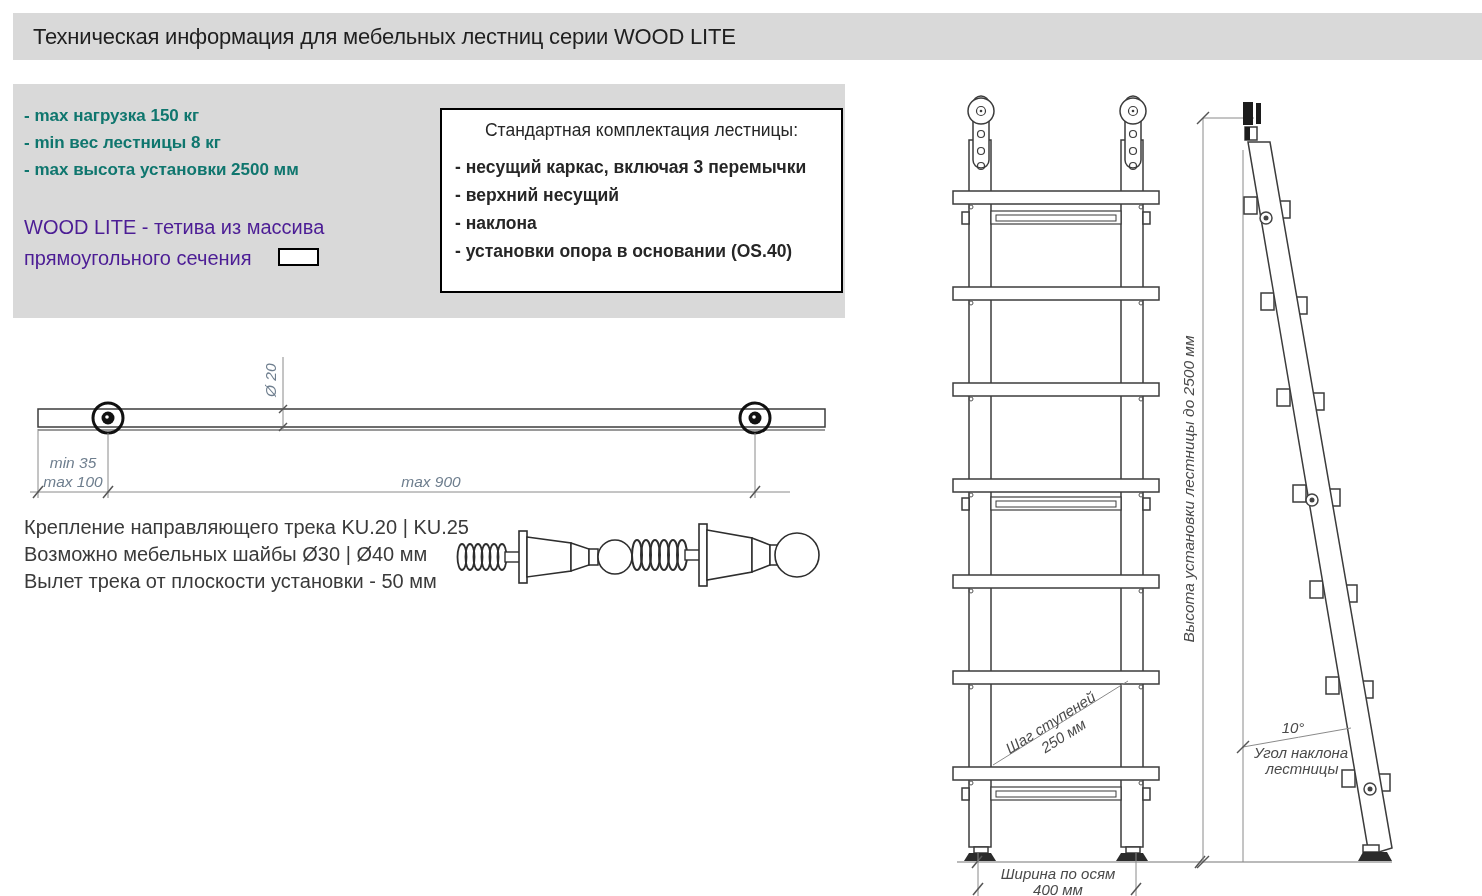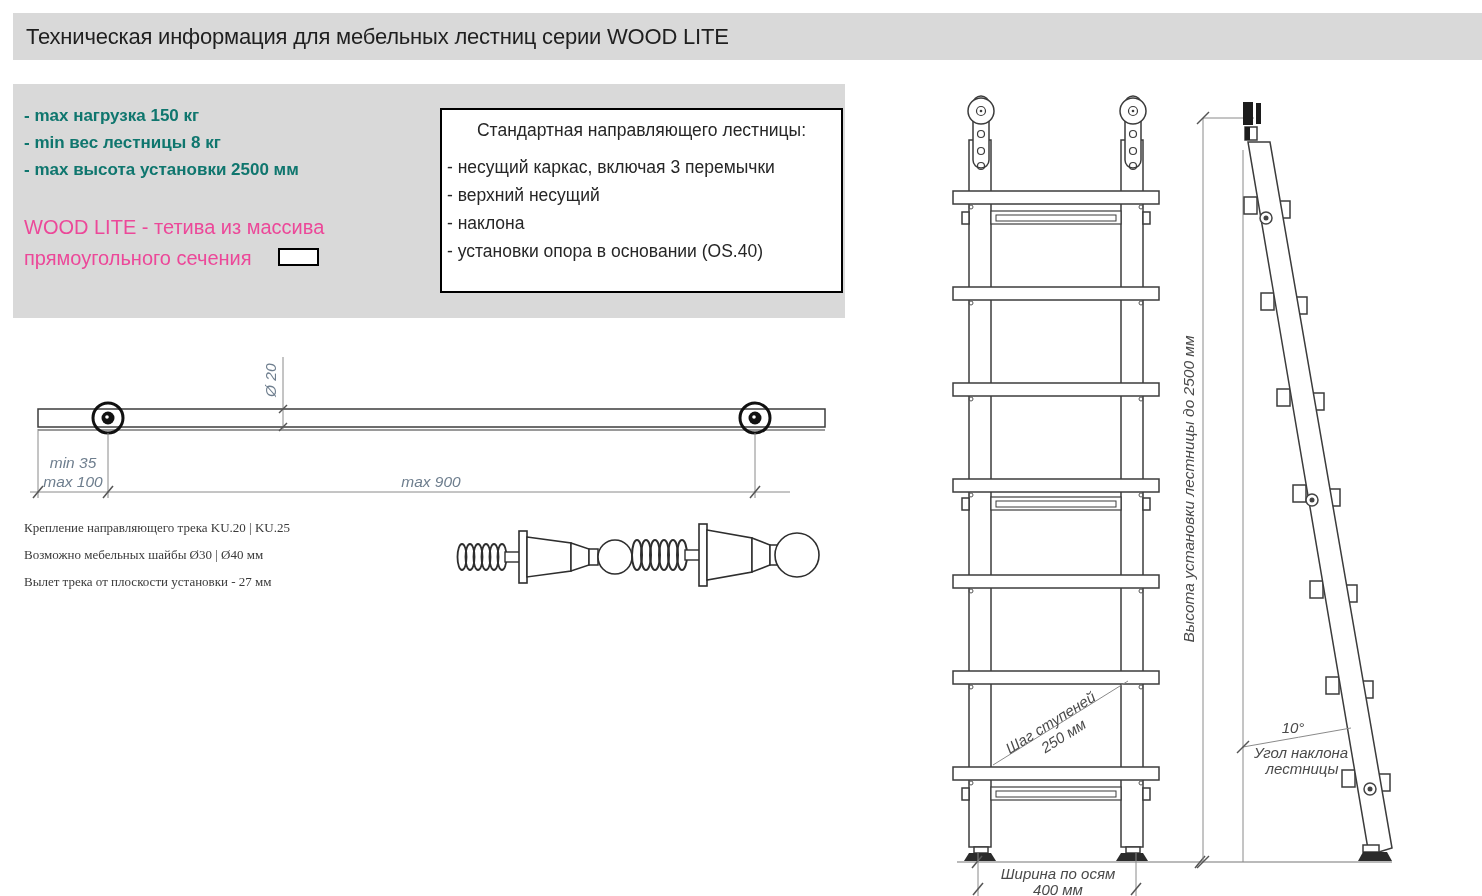--- a/index.html
+++ b/index.html
@@ -1,30 +1,30 @@
 <!DOCTYPE html>
 <html><head>
 <meta charset="utf-8">
 <style>
   html,body{margin:0;padding:0;background:#fff;}
   #page{position:relative;width:1482px;height:896px;background:#ffffff;overflow:hidden;
         font-family:"Liberation Sans",sans-serif;}
   .abs{position:absolute;}
   #header-bar{left:13px;top:13px;width:1469px;height:47px;background:#d9d9d9;}
-  #header-bar .title{display:block;padding-left:13px;line-height:47px;font-size:22px;
+  #header-bar .title{display:block;padding-left:20px;line-height:47px;font-size:22px;
         color:#1f1f1f;letter-spacing:-0.2px;white-space:nowrap;}
   #specs-panel{left:13px;top:84px;width:832px;height:234px;background:#d9d9d9;}
   #specs-list{left:24px;top:102px;font-size:17px;line-height:27px;font-weight:bold;color:#0f766e;}
-  #series-note{left:24px;top:212px;font-size:20px;line-height:31px;color:#ec4899;}
+  #series-note{left:24px;top:212px;font-size:20px;line-height:31px;color:#4c1d95;}
   .section-swatch{display:inline-block;width:37px;height:14px;border:2.5px solid #000;
         background:#fff;margin-left:26px;vertical-align:-1px;}
   #package-box{left:440px;top:108px;width:399px;height:181px;background:#fff;border:2.5px solid #000;}
   #package-box .box-title{display:block;text-align:center;margin-top:10px;font-size:17.5px;color:#262626;}
-  #package-box .box-items{margin-top:12px;padding-left:5px;font-size:17.5px;line-height:28px;color:#262626;}
-  #track-notes{left:24px;top:514px;font-size:13px;line-height:27px;color:#3a3a3a;font-family:Liberation Serif, serif;}
+  #package-box .box-items{margin-top:12px;padding-left:13px;font-size:17.5px;line-height:28px;color:#262626;font-weight:bold;}
+  #track-notes{left:24px;top:514px;font-size:20px;line-height:27px;color:#3a3a3a;}
   svg{position:absolute;left:0;top:0;}
   svg text{font-family:"Liberation Sans",sans-serif;}
   .dim-blue{fill:#6e7e8e;font-style:italic;font-size:15.5px;}
   .dim-gray{fill:#4a4a4a;font-style:italic;font-size:15px;}
   .outline{fill:#ffffff;stroke:#3c3c3c;stroke-width:1.5;}
   .thin{fill:none;stroke:#8a8a8a;stroke-width:1;}
   .tick{stroke:#555;stroke-width:1.5;}
 </style>
 </head>
 <body>
@@ -44,33 +44,33 @@
   </div>
 
   <div class="abs" id="series-note">
     <div>WOOD LITE - тетива из массива</div>
     <div>
       <span>прямоугольного сечения</span><span class="section-swatch"></span>
     </div>
   </div>
 
   <div class="abs" id="package-box">
-    <span class="box-title">Стандартная направляющего лестницы:</span>
+    <span class="box-title">Стандартная комплектация лестницы:</span>
     <div class="box-items">
       <div>- несущий каркас, включая 3 перемычки</div>
       <div>- верхний несущий</div>
       <div>- наклона</div>
       <div>- установки опора в основании (OS.40)</div>
     </div>
   </div>
 
   <div class="abs" id="track-notes">
     <div>Крепление направляющего трека KU.20 | KU.25</div>
     <div>Возможно мебельных шайбы Ø30 | Ø40 мм</div>
-    <div>Вылет трека от плоскости установки - 27 мм</div>
+    <div>Вылет трека от плоскости установки - 50 мм</div>
   </div>
 
   <svg width="1482" height="896" viewBox="0 0 1482 896">
 
     <g>
       <rect x="38" y="409" width="787" height="18" class="outline"></rect>
       <line x1="38" y1="430" x2="825" y2="430" stroke="#9a9a9a" stroke-width="2"></line>
 
       <line x1="283" y1="357" x2="283" y2="429" class="thin"></line>
       <line x1="279" y1="413" x2="287" y2="405" class="tick"></line>

